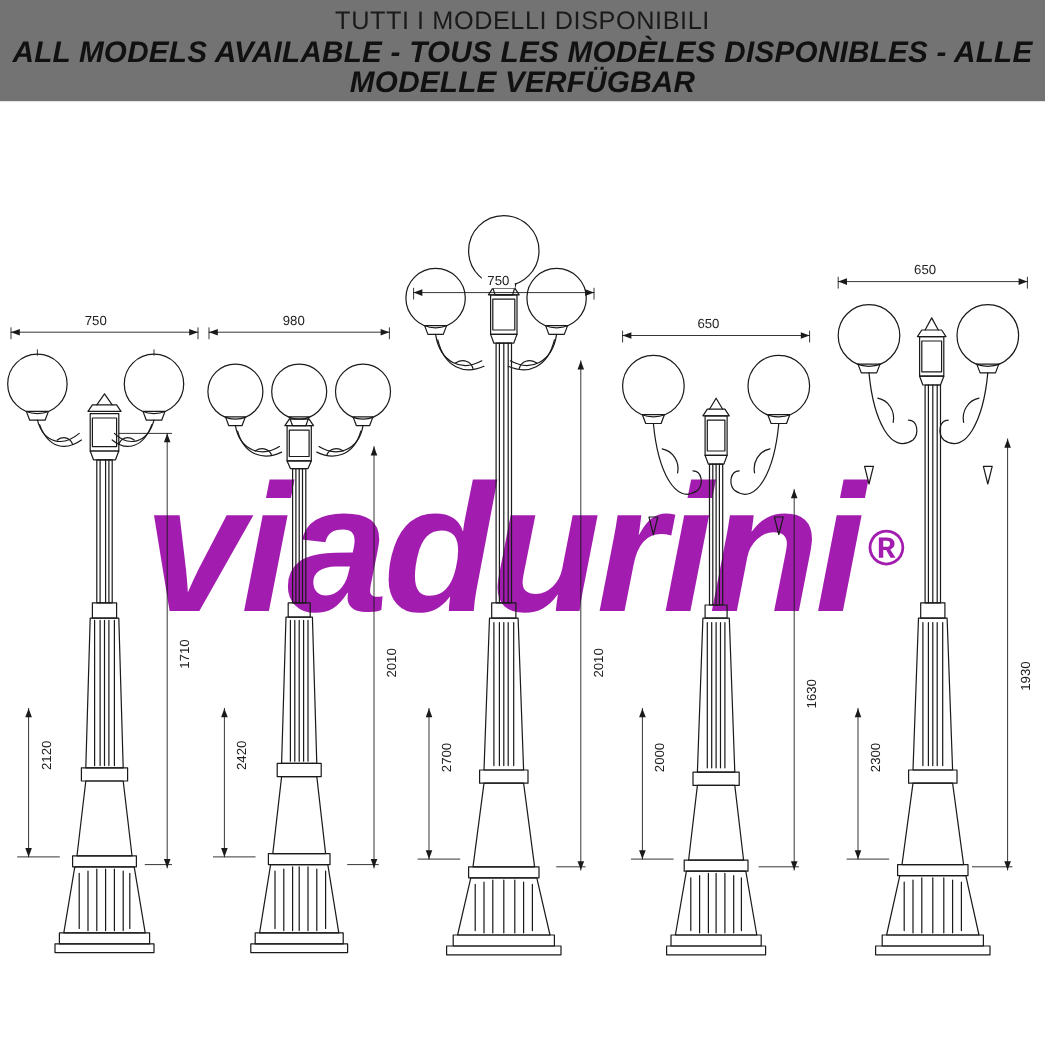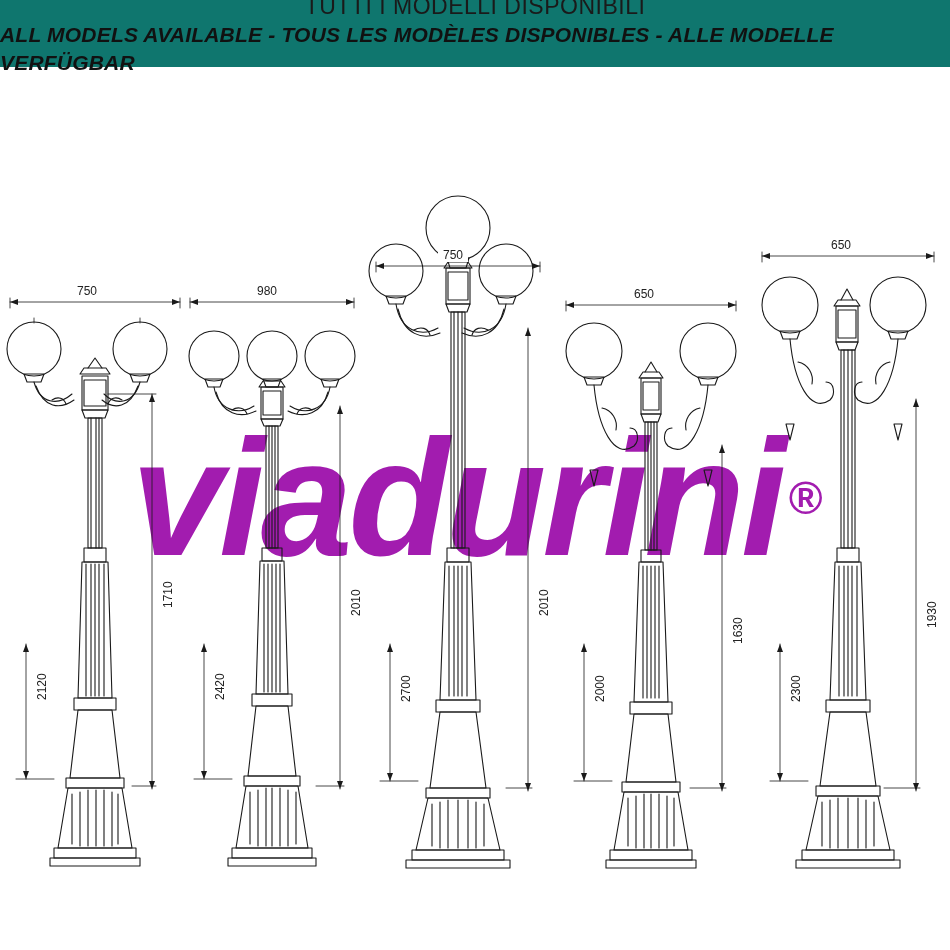--- a/index.html
+++ b/index.html
@@ -4,32 +4,32 @@
 <style>
   html,body{margin:0;padding:0;}
   body{
     width:950px;height:950px;
     background:#ffffff;
     font-family:"Liberation Sans", sans-serif;
     overflow:hidden;
     position:relative;
   }
   .banner{
-    position:absolute;left:0;top:0;width:950px;height:67px;
-    background:#0f766e;
+    position:absolute;left:0;top:0;width:950px;height:92px;
+    background:#737373;
     display:flex;flex-direction:column;align-items:center;justify-content:center;
     box-sizing:border-box;
   }
   .banner .line1{
     font-size:23px;letter-spacing:.5px;color:#1a1a1a;font-weight:400;
     line-height:30px;
   }
   .banner .line2{
-    font-size:21px;color:#111;font-weight:bold;font-style:italic;
-    line-height:28px;letter-spacing:.2px;
+    font-size:27px;color:#111;font-weight:bold;font-style:italic;
+    line-height:28px;letter-spacing:.2px;text-align:center;
   }
   .stage{
     position:absolute;left:0;top:88px;width:950px;height:862px;
   }
   
   .watermark{
     position:absolute;left:0;top:300px;width:950px;height:220px;
     display:flex;align-items:center;justify-content:center;
     color:#a21caf;font-size:165px;font-weight:bold;font-style:italic;
     letter-spacing:-4px;

